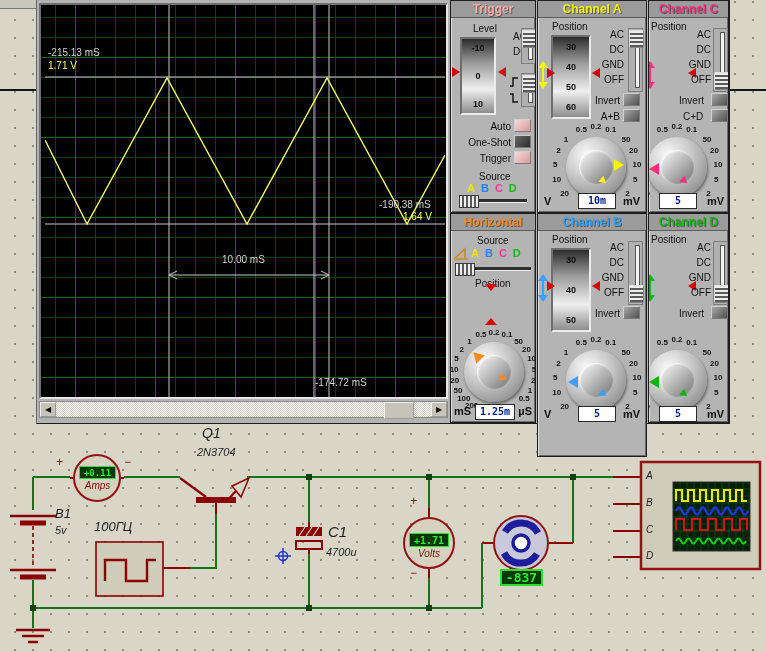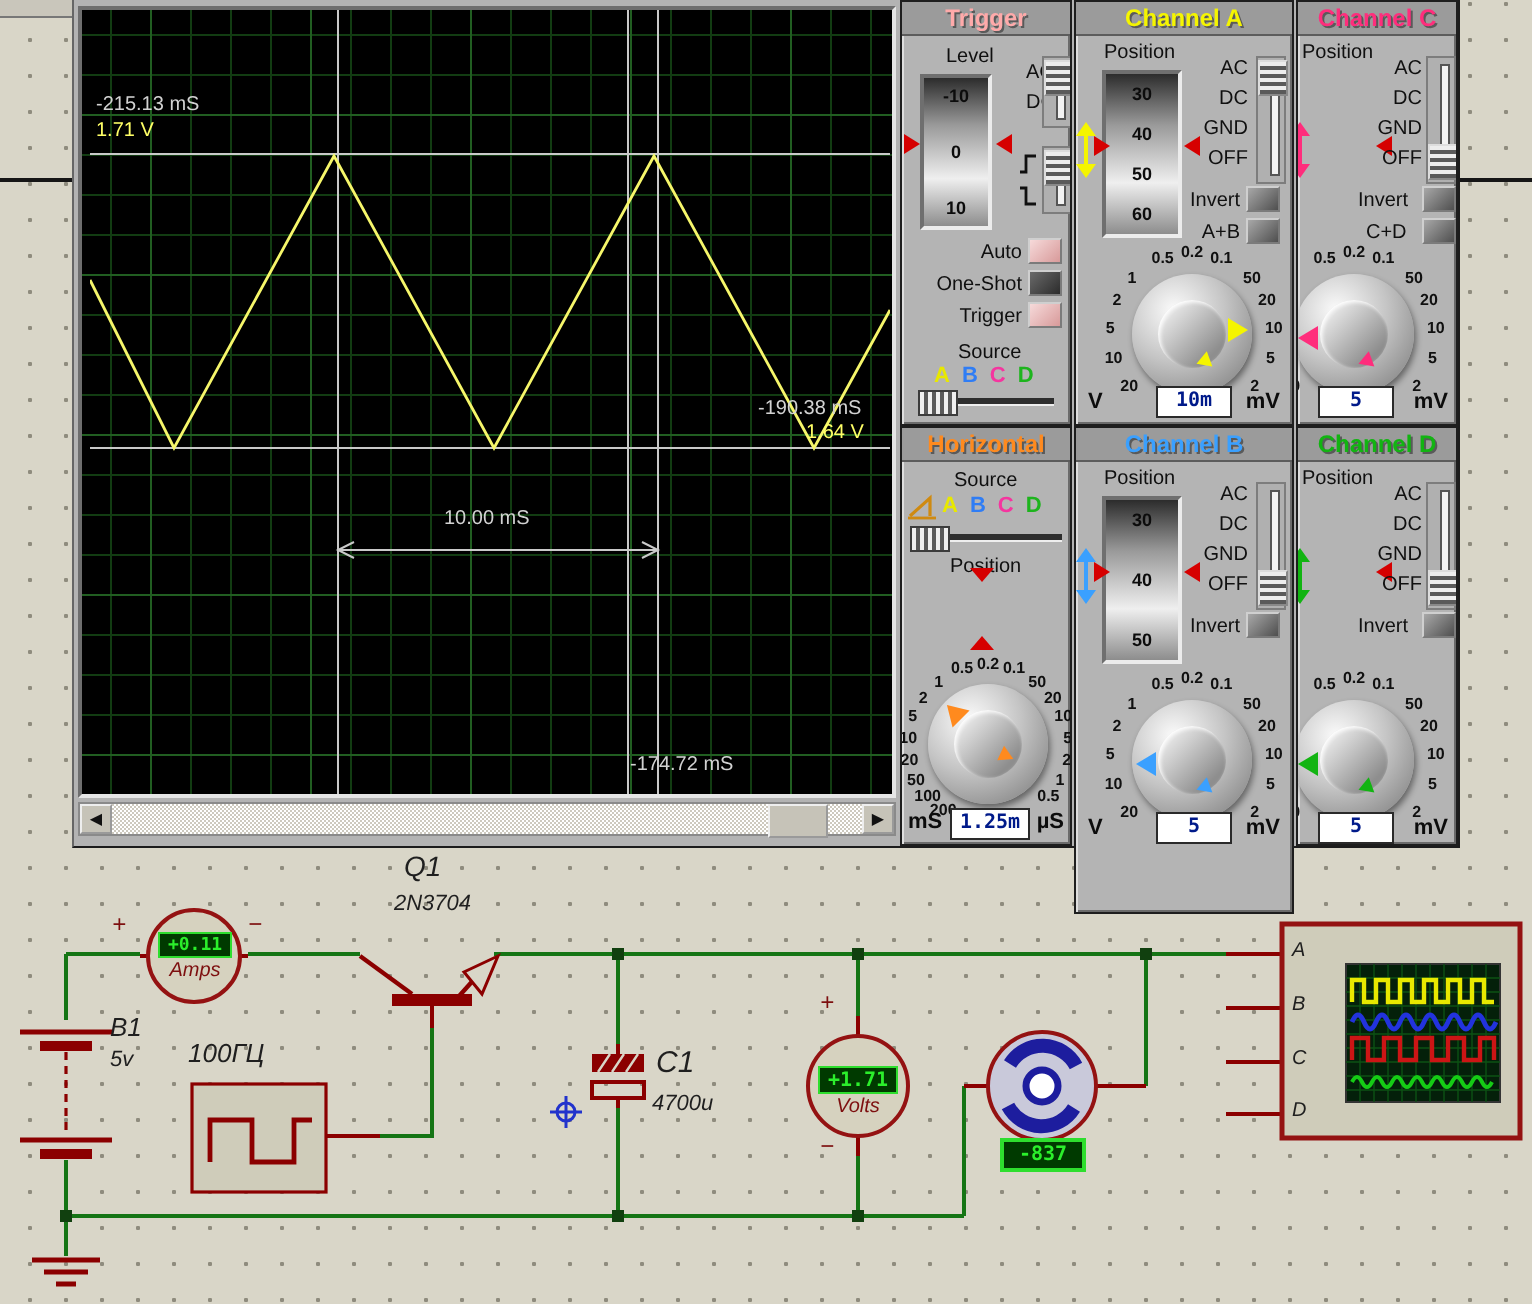--- a/index.html
+++ b/index.html
@@ -489,18 +489,18 @@
   <div class="slab dr" style="left:81px;top:480px;width:33px;text-align:center;font-size:10px;font-style:italic">Amps</div>
   <div class="slab" style="left:94px;top:519px;font-size:13px">100ГЦ</div>
   <div class="slab" style="left:202px;top:425px;font-size:14px">Q1</div>
   <div class="slab" style="left:197px;top:446px;font-size:11px">2N3704</div>
   <div class="slab" style="left:328px;top:523px;font-size:15px">C1</div>
   <div class="slab" style="left:326px;top:546px;font-size:11px">4700u</div>
   <div class="slab dr" style="left:410px;top:494px;font-size:12px">+</div>
   <div class="slab dr" style="left:410px;top:566px;font-size:12px">−</div>
   <div class="lcd" style="left:409px;top:533px;width:40px;height:14px;font-size:10px;line-height:13px">+1.71</div>
   <div class="slab dr" style="left:409px;top:548px;width:40px;text-align:center;font-size:10px;font-style:italic">Volts</div>
-  <div class="lcd" style="left:500px;top:569px;width:43px;height:17px;font-size:10px;line-height:14px;border-width:2px">-837</div>
+  <div class="lcd" style="left:500px;top:569px;width:43px;height:17px;font-size:13px;line-height:14px;border-width:2px">-837</div>
   <div class="slab" style="left:646px;top:470px;font-size:10px">A</div>
   <div class="slab" style="left:646px;top:497px;font-size:10px">B</div>
   <div class="slab" style="left:646px;top:524px;font-size:10px">C</div>
   <div class="slab" style="left:646px;top:550px;font-size:10px">D</div>
 </div>
 
 </body></html>

